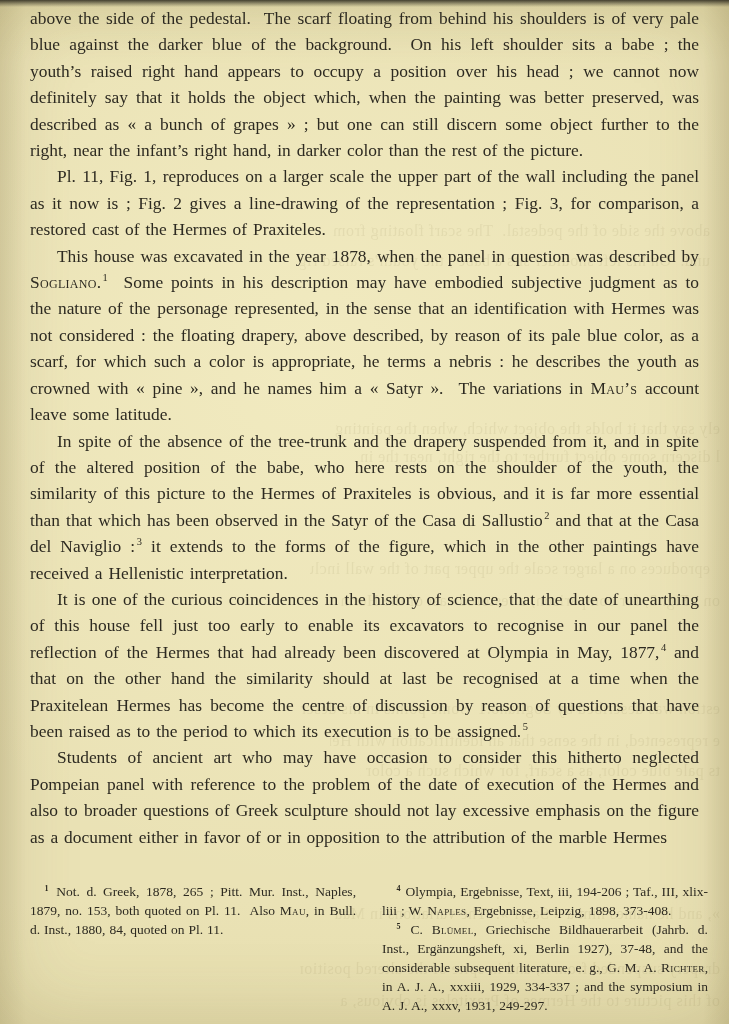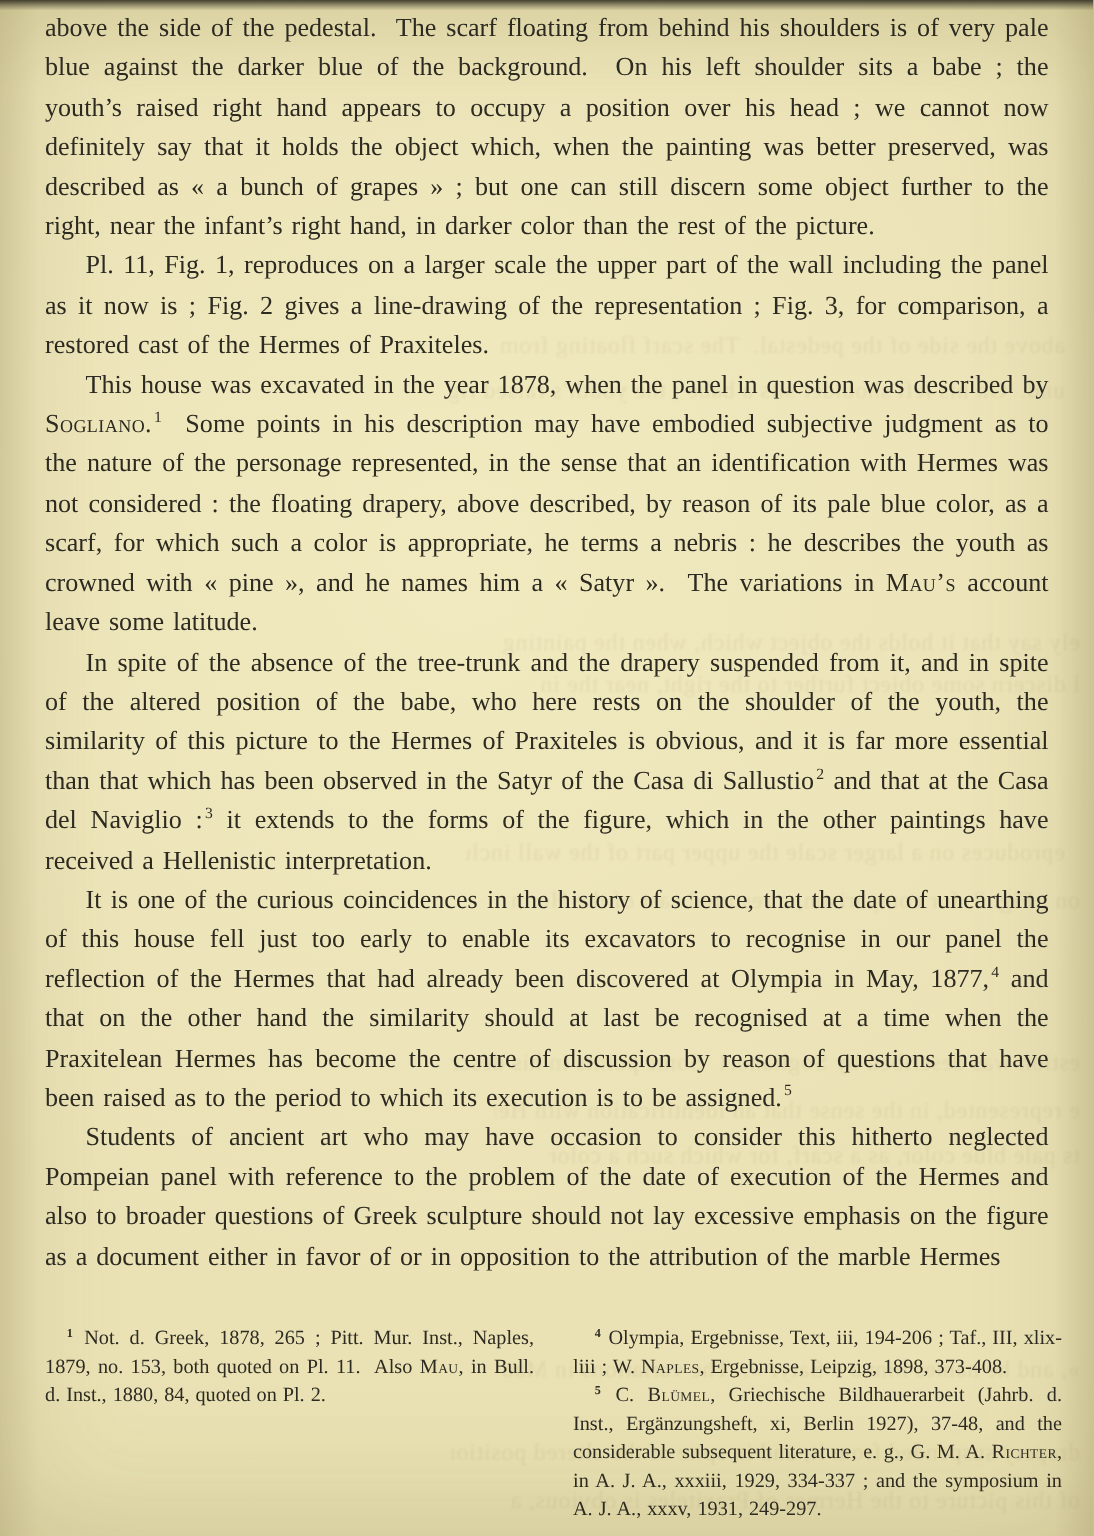--- a/index.html
+++ b/index.html
@@ -124,20 +124,20 @@
   <main class="body-text" id="body-container">
       <p class="para"><span>above the side of the pedestal.&nbsp; The scarf floating from behind his shoulders is of very pale blue against the darker blue of the background.&nbsp; On his left shoulder sits a babe&nbsp;; the youth’s raised right hand appears to occupy a position over his head&nbsp;; we cannot now definitely say that it holds the object which, when the painting was better preserved, was described as «&nbsp;a bunch of grapes&nbsp;»&nbsp;; but one can still discern some object further to the right, near the infant’s right hand, in darker color than the rest of the picture.</span></p>
       <p class="para indent"><span>Pl. 11, Fig. 1, reproduces on a larger scale the upper part of the wall including the panel as it now is&nbsp;; Fig. 2 gives a line-drawing of the representation&nbsp;; Fig. 3, for comparison, a restored cast of the Hermes of Praxiteles.</span></p>
       <p class="para indent"><span>This house was excavated in the year 1878, when the panel in question was described by </span><span class="sc">Sogliano</span><span>.</span><span class="sup">1</span><span>&nbsp; Some points in his description may have embodied subjective judgment as to the nature of the personage represented, in the sense that an identification with Hermes was not considered&nbsp;: the floating drapery, above described, by reason of its pale blue color, as a scarf, for which such a color is appropriate, he terms a </span><span class="it">nebris</span><span>&nbsp;: he describes the youth as crowned with «&nbsp;pine&nbsp;», and he names him a «&nbsp;Satyr&nbsp;».&nbsp; The variations in </span><span class="sc">Mau’s</span><span> account leave some latitude.</span></p>
       <p class="para indent"><span>In spite of the absence of the tree-trunk and the drapery suspended from it, and in spite of the altered position of the babe, who here rests on the shoulder of the youth, the similarity of this picture to the Hermes of Praxiteles is obvious, and it is far more essential than that which has been observed in the Satyr of the </span><span class="it">Casa di Sallustio</span><span class="sup">2</span><span> and that at the </span><span class="it">Casa del Naviglio</span><span>&nbsp;:</span><span class="sup">3</span><span> it extends to the forms of the figure, which in the other paintings have received a Hellenistic interpretation.</span></p>
       <p class="para indent"><span>It is one of the curious coincidences in the history of science, that the date of unearthing of this house fell just too early to enable its excavators to recognise in our panel the reflection of the Hermes that had already been discovered at Olympia in May, 1877,</span><span class="sup">4</span><span> and that on the other hand the similarity should at last be recognised at a time when the Praxitelean Hermes has become the centre of discussion by reason of questions that have been raised as to the period to which its execution is to be assigned.</span><span class="sup">5</span></p>
       <p class="para indent"><span>Students of ancient art who may have occasion to consider this hitherto neglected Pompeian panel with reference to the problem of the date of execution of the Hermes and also to broader questions of Greek sculpture should not lay excessive emphasis on the figure as a document either in favor of or in opposition to the attribution of the marble Hermes</span></p>
     </main>
   <footer class="footnotes">
     <div class="fn-col" id="fn-left">
-        <p class="footnote"><span class="sup">1</span><span> </span><span class="it">Not. d. Greek</span><span>, 1878, 265&nbsp;; </span><span class="it">Pitt. Mur. Inst.</span><span>, Naples, 1879, no. 153, both quoted on Pl. 11.&nbsp; Also </span><span class="sc">Mau</span><span>, in </span><span class="it">Bull. d. Inst.</span><span>, 1880, 84, quoted on Pl. 2.</span></p>
+        <p class="footnote"><span class="sup">1</span><span> </span><span class="it">Not. d. Greek</span><span>, 1878, 265&nbsp;; </span><span class="it">Pitt. Mur. Inst.</span><span>, Naples, 1879, no. 153, both quoted on Pl. 11.&nbsp; Also </span><span class="sc">Mau</span><span>, in </span><span class="it">Bull. d. Inst.</span><span>, 1880, 84, quoted on Pl. 11.</span></p>
       </div>
     <div class="fn-col" id="fn-right">
         <p class="footnote"><span class="sup">4</span><span> </span><span class="it">Olympia</span><span>, </span><span class="it">Ergebnisse</span><span>, Text, iii, 194-206&nbsp;; Taf., III, xlix-liii&nbsp;; W. </span><span class="sc">Naples</span><span>, </span><span class="it">Ergebnisse</span><span>, Leipzig, 1898, 373-408.</span></p>
         <p class="footnote"><span class="sup">5</span><span> C. </span><span class="sc">Blümel</span><span>, </span><span class="it">Griechische Bildhauerarbeit</span><span> (</span><span class="it">Jahrb. d. Inst., Ergänzungsheft</span><span>, xi, Berlin 1927), 37-48, and the considerable subsequent literature, </span><span class="it">e. g.</span><span>, G. M. A. </span><span class="sc">Richter</span><span>, in </span><span class="it">A. J. A.</span><span>, xxxiii, 1929, 334-337&nbsp;; and the symposium in </span><span class="it">A. J. A.</span><span>, xxxv, 1931, 249-297.</span></p>
       </div>
   </footer>
 </div>
 
 </body></html>

